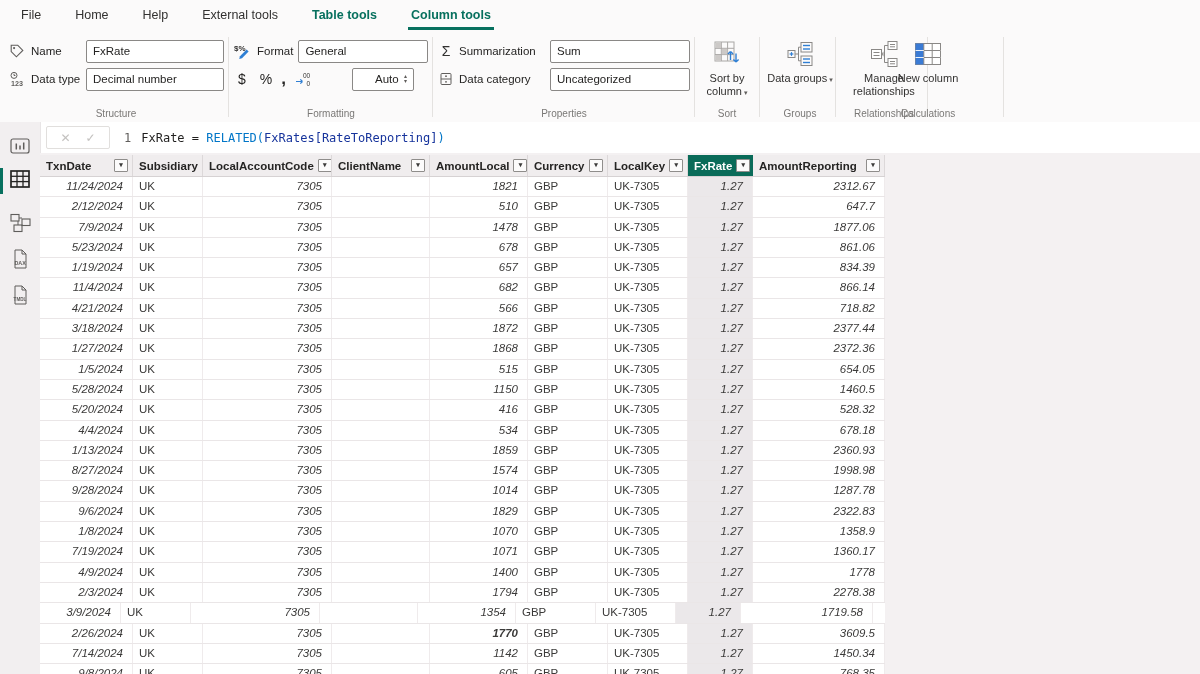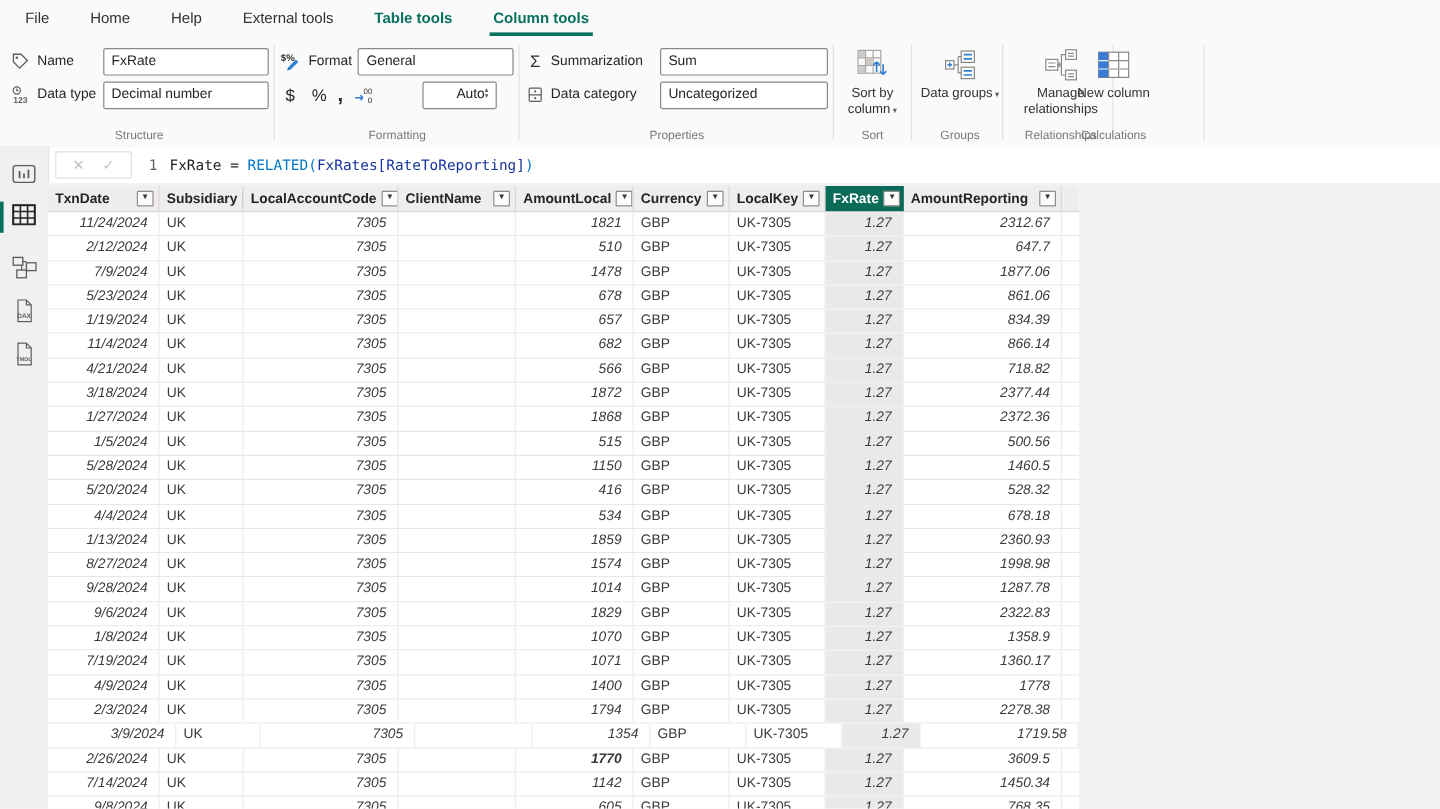--- a/index.html
+++ b/index.html
@@ -24,21 +24,21 @@
   .frow{position:absolute;left:0;right:0;height:24px;display:flex;align-items:center;gap:5px;}
   .frow.r1{top:9px;} .frow.r2{top:37px;}
   .ric{width:18px;height:16px;flex:none;display:flex;align-items:center;justify-content:center;}
   .rlabel{font-size:11.5px;color:#252423;white-space:nowrap;}
   .lbl-structure{width:50px;} .lbl-properties{width:86px;}
   .tbox{box-sizing:border-box;height:23px;background:#fff;border:1px solid #8a8886;border-radius:2px;
     font-size:11.5px;color:#252423;display:flex;align-items:center;padding:0 6px;flex:1;min-width:0;}
   input.tbox{font-family:"Liberation Sans",sans-serif;outline:none;}
   .selbox{justify-content:space-between;cursor:default;}
   .sel-chev{font-size:7px;color:#605e5c;margin-left:4px;}
-  .spinbox{flex:none;width:62px;justify-content:flex-end;padding-left:22px;}
+  .spinbox{flex:none;width:62px;justify-content:space-between;padding-left:22px;}
   .spin{display:flex;flex-direction:column;line-height:5px;font-size:6px;color:#605e5c;}
   .fmt-toolbar{display:flex;align-items:center;gap:9px;padding-left:4px;flex:1;}
   .glyph{font-size:14px;color:#252423;}
   .glyph.comma{font-size:17px;font-weight:700;line-height:10px;}
   .mini-chev{font-size:6.5px;color:#605e5c;margin-left:-4px;}
   .sigma{font-size:14px;color:#323130;width:16px;text-align:center;}
   .section-label{position:absolute;bottom:3px;left:0;right:0;text-align:center;font-size:10px;color:#7a7876;}
   
   .bigwrap{position:absolute;top:0;height:92px;display:flex;flex-direction:column;align-items:center;}
   .bigbtn{display:flex;flex-direction:column;align-items:center;margin-top:8px;cursor:default;}
@@ -467,21 +467,21 @@
         </div>
         <div class="trow">
           <div class="tcell num" style="width: 93px;">1/5/2024</div>
           <div class="tcell" style="width: 70px;">UK</div>
           <div class="tcell num" style="width: 129px;">7305</div>
           <div class="tcell" style="width: 98px;"></div>
           <div class="tcell num" style="width: 98px;">515</div>
           <div class="tcell" style="width: 80px;">GBP</div>
           <div class="tcell" style="width: 80px;">UK-7305</div>
           <div class="tcell num sel" style="width: 65px;">1.27</div>
-          <div class="tcell num" style="width: 132px;">500.56</div>
+          <div class="tcell num" style="width: 132px;">654.05</div>
         </div>
         <div class="trow">
           <div class="tcell num" style="width: 93px;">5/28/2024</div>
           <div class="tcell" style="width: 70px;">UK</div>
           <div class="tcell num" style="width: 129px;">7305</div>
           <div class="tcell" style="width: 98px;"></div>
           <div class="tcell num" style="width: 98px;">1150</div>
           <div class="tcell" style="width: 80px;">GBP</div>
           <div class="tcell" style="width: 80px;">UK-7305</div>
           <div class="tcell num sel" style="width: 65px;">1.27</div>
@@ -591,21 +591,21 @@
           <div class="tcell" style="width: 70px;">UK</div>
           <div class="tcell num" style="width: 129px;">7305</div>
           <div class="tcell" style="width: 98px;"></div>
           <div class="tcell num" style="width: 98px;">1794</div>
           <div class="tcell" style="width: 80px;">GBP</div>
           <div class="tcell" style="width: 80px;">UK-7305</div>
           <div class="tcell num sel" style="width: 65px;">1.27</div>
           <div class="tcell num" style="width: 132px;">2278.38</div>
         </div>
         <div class="trow">
-          <div class="tcell num" style="width: 107px;">3/9/2024</div>
+          <div class="tcell num" style="width: 81px;">3/9/2024</div>
           <div class="tcell" style="width: 70px;">UK</div>
           <div class="tcell num" style="width: 129px;">7305</div>
           <div class="tcell" style="width: 98px;"></div>
           <div class="tcell num" style="width: 98px;">1354</div>
           <div class="tcell" style="width: 80px;">GBP</div>
           <div class="tcell" style="width: 80px;">UK-7305</div>
           <div class="tcell num sel" style="width: 65px;">1.27</div>
           <div class="tcell num" style="width: 132px;">1719.58</div>
         </div>
         <div class="trow">

